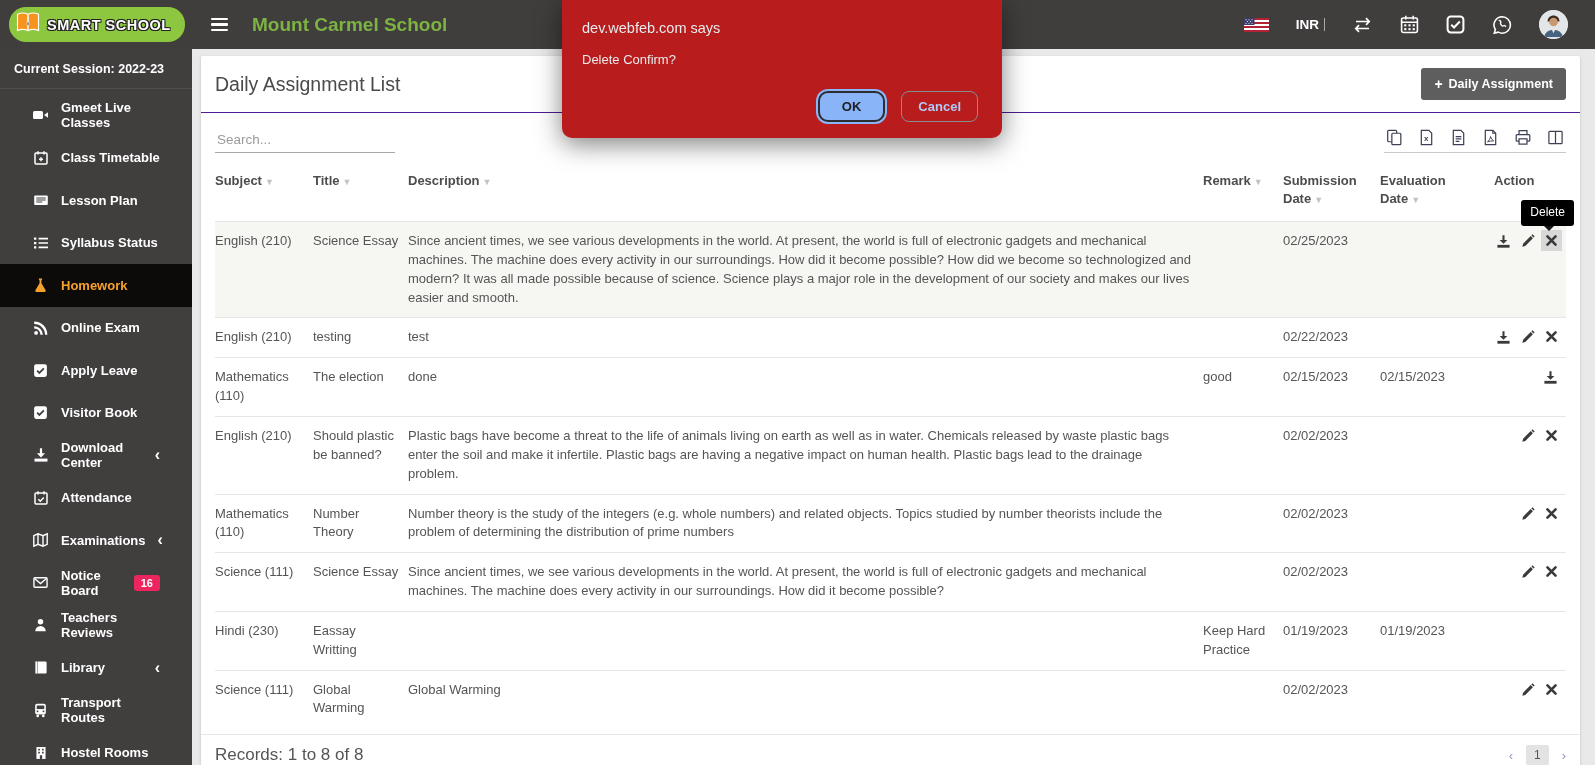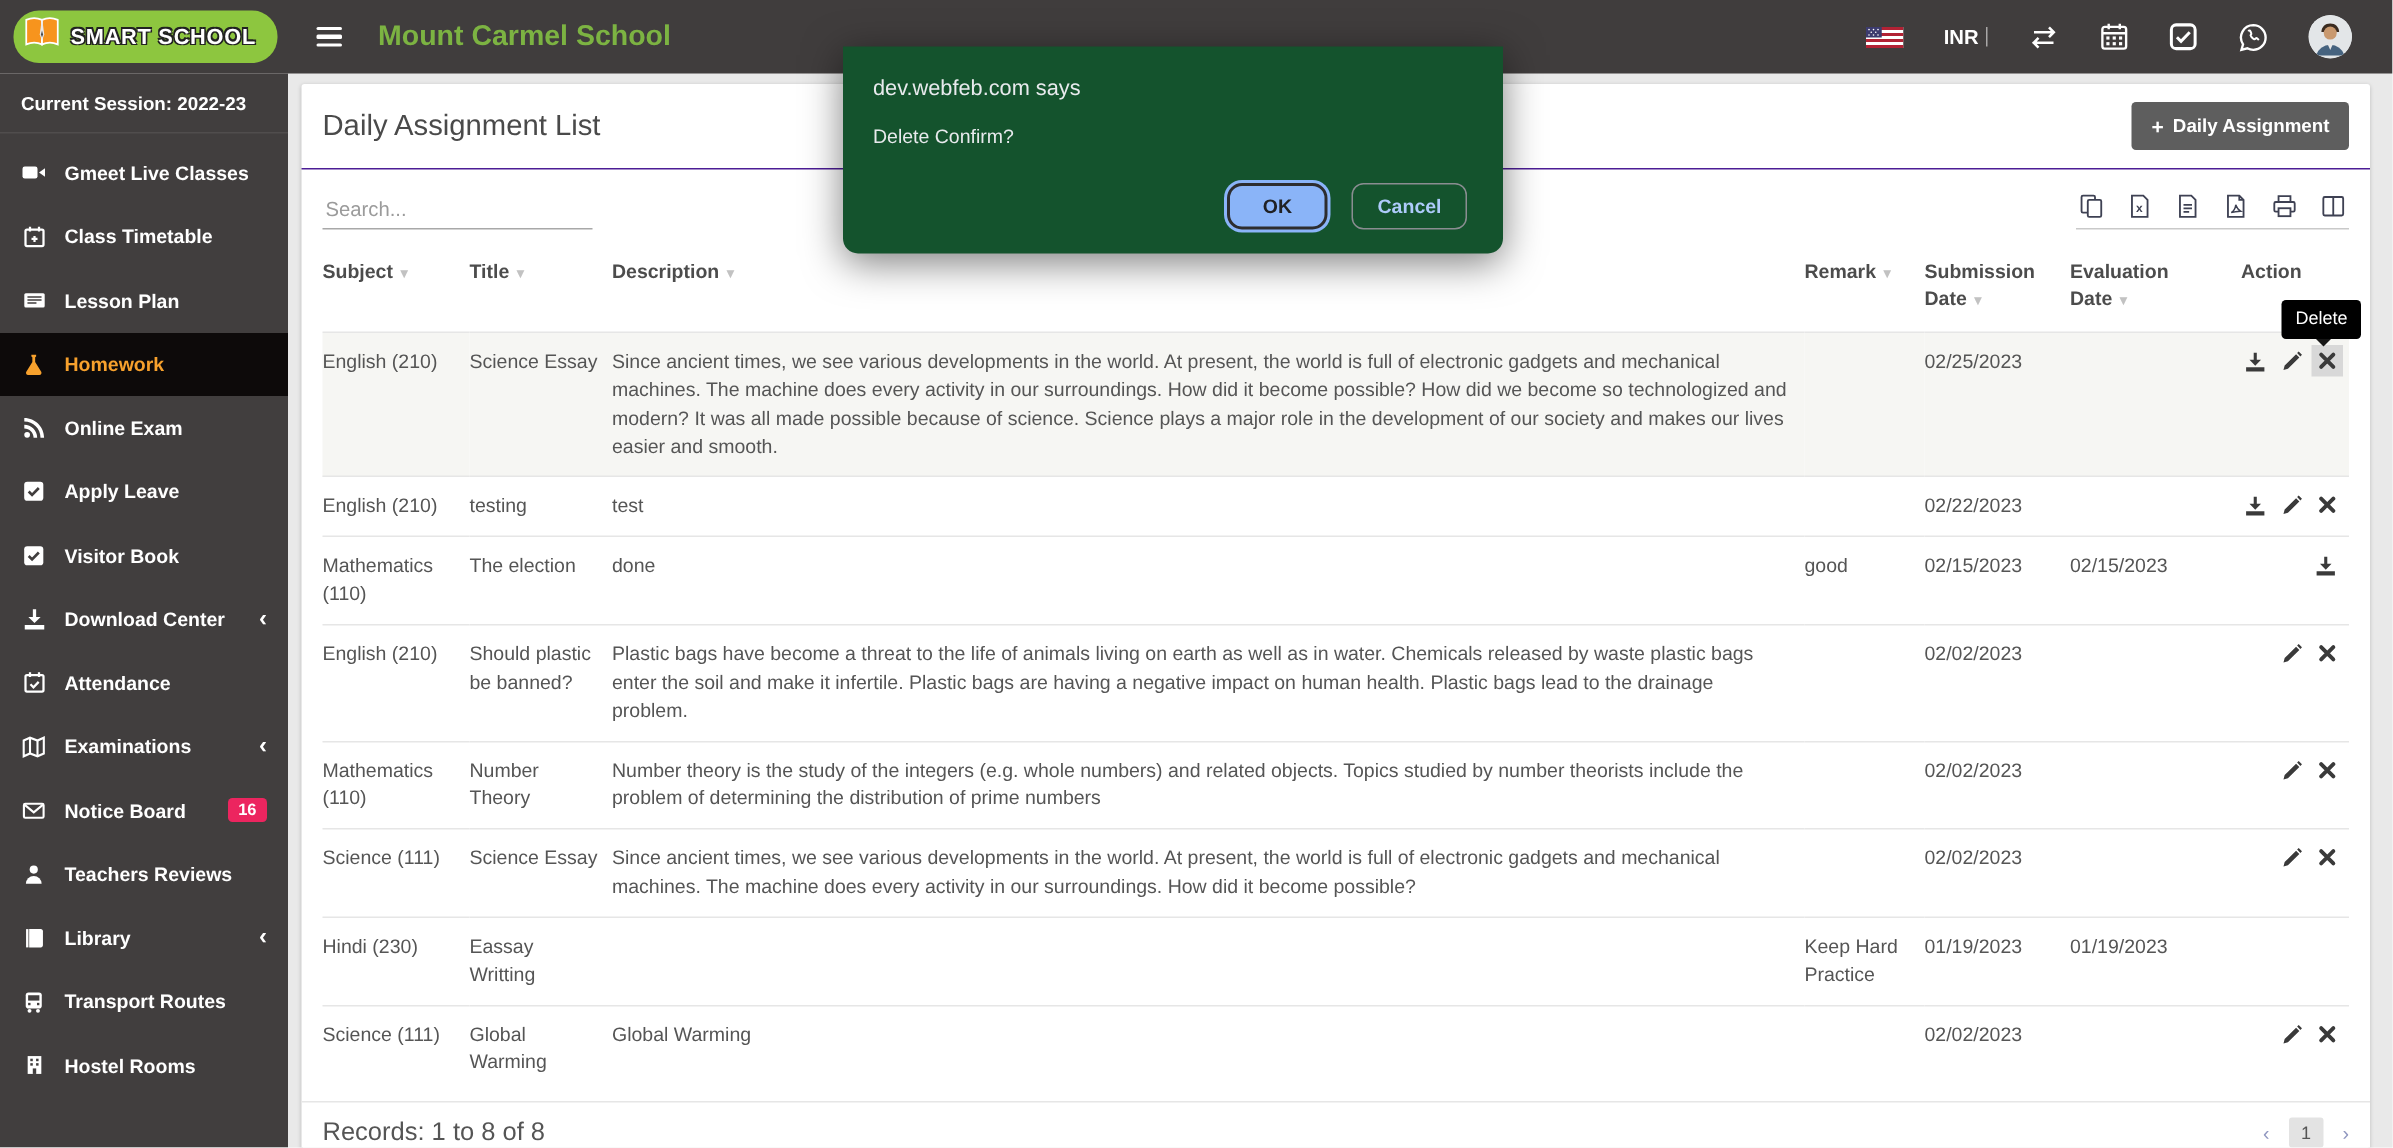--- a/index.html
+++ b/index.html
@@ -17,21 +17,21 @@
   .school-name { margin-left:24px; color:#7cb342; font-size:19px; font-weight:bold; }
   .topbar-right { margin-left:auto; display:flex; align-items:center; gap:27px; padding-right:27px; color:#fff; }
   .topbar-right .tb-item { display:flex; align-items:center; cursor:pointer; color:#fff; }
   .currency { font-size:13.5px; font-weight:bold; display:flex; align-items:center; gap:5px; }
   .currency .sep { display:inline-block; width:1px; height:13px; background:rgba(255,255,255,.55); }
   .avatar-wrap { width:29px; height:29px; border-radius:50%; overflow:hidden; background:#dfe3e6; }
 
   
   .sidebar { position:absolute; top:49px; left:0; bottom:0; width:192px; background:#413e3e; color:#fff; z-index:4; }
   .session { padding:13px 14px 12px; font-size:12.5px; font-weight:bold; border-bottom:1px solid #504d4d; margin-bottom:5px; }
-  .side-item { display:flex; align-items:center; gap:12px; padding:0 14px; height:42.5px; font-size:13px; font-weight:bold; cursor:pointer; }
+  .side-item { display:flex; align-items:center; gap:12px; padding:0 32px; height:42.5px; font-size:13px; font-weight:bold; cursor:pointer; }
   .side-item .s-icon { width:17px; flex:none; display:flex; align-items:center; justify-content:center; color:#fff; }
   .side-item.active { background:#0d0a0a; color:#f7a12d; }
   .side-item.active .s-icon { color:#f7a12d; }
   .side-item .chev { margin-left:auto; font-size:16px; font-weight:bold; line-height:1; }
   .side-item .count-badge { margin-left:auto; background:#ec255f; color:#fff; font-size:11px; font-weight:bold; padding:2px 7px; border-radius:3px; }
 
   
   .main { position:absolute; top:49px; left:192px; right:0; bottom:0; background:#e9e9e9; padding:7px 15px 0 9px; }
   .card { background:#fff; border-radius:2px; box-shadow:0 1px 3px rgba(0,0,0,.18); }
   .card-header { display:flex; justify-content:space-between; align-items:center; padding:12px 14px; border-bottom:1px solid #4c1d95; }
@@ -57,21 +57,21 @@
   .tooltip { position:absolute; bottom:calc(100% + 6px); right:-16px; background:#000000; color:#fff; font-size:12px; padding:4px 9px 5px; border-radius:3px; white-space:nowrap; z-index:6; }
   .tooltip::after { content:""; position:absolute; top:100%; right:20px; border:5px solid transparent; border-top-color:#161616; }
 
   .card-footer { display:flex; justify-content:space-between; align-items:center; border-top:1px solid #e6e6e6; margin-top:6px; padding:10px 14px 15px; }
   .records { font-size:17px; color:#555; }
   .pager { display:flex; align-items:center; gap:13px; }
   .pager .arrow { color:#9097c0; font-size:13px; cursor:pointer; line-height:1; }
   .pager .page-box { background:#e3e3e3; color:#555; font-size:12px; padding:3px 8px; border-radius:2px; cursor:pointer; }
 
   
-  .js-dialog { position:absolute; top:0; left:562px; width:440px; background:#14532d; border-radius:0 0 10px 10px; box-shadow:0 6px 26px rgba(0,0,0,.5); padding:20px 20px 16px; z-index:20;margin-top:31px; }
+  .js-dialog { position:absolute; top:0; left:562px; width:440px; background:#b91c1c; border-radius:0 0 10px 10px; box-shadow:0 6px 26px rgba(0,0,0,.5); padding:20px 20px 16px; z-index:20; }
   .js-dialog .dlg-title { color:#e8eaed; font-size:14.5px; margin-bottom:16px; }
   .js-dialog .dlg-msg { color:#e8eaed; font-size:13px; margin-bottom:24px; }
   .dlg-btns { display:flex; justify-content:flex-end; gap:16px; padding-right:4px; }
   .btn-ok { background:#8ab4f8; color:#202124; font-family:inherit; font-size:13px; font-weight:bold; padding:6px 22px; border-radius:10px; border:2px solid #2d2d2f; box-shadow:0 0 0 2px #8ab4f8; cursor:pointer; }
   .btn-cancel { background:transparent; color:#aecbfa; font-family:inherit; font-size:13px; font-weight:bold; padding:7px 16px; border-radius:8px; border:1px solid #8a8d91; cursor:pointer; }
 </style>
 </head>
 <body>
 
 <header class="topbar">
@@ -188,20 +188,29 @@
       </div>
       <div class="side-item">
         <span class="s-icon">
           <svg width="16" height="16" viewBox="0 0 16 16">
             <rect x="1.2" y="3.5" width="13.6" height="9.5" rx="1" fill="currentColor"></rect>
             <path d="M3.3 6h9.4M3.3 8h9.4M3.3 10h6" stroke="#413e3e" stroke-width="1.1"></path>
           </svg>
         </span>
         <span>Lesson Plan</span>
       </div>
+      <div class="side-item">
+        <span class="s-icon">
+          <svg width="16" height="16" viewBox="0 0 16 16">
+            <path d="M5.6 3.6h9.4M5.6 8h9.4M5.6 12.4h9.4" stroke="currentColor" stroke-width="1.7"></path>
+            <path d="M1 2.5h2.3v2.3H1zM1 6.9h2.3v2.3H1zM1 11.3h2.3v2.3H1z" fill="currentColor"></path>
+          </svg>
+        </span>
+        <span>Syllabus Status</span>
+      </div>
       <div class="side-item active">
         <span class="s-icon">
           <svg width="15" height="16" viewBox="0 0 16 16" fill="currentColor">
             <path d="M6.3 1h3.4v1.3l-.7.5v3.4l4.3 7c.6 1-.1 2.3-1.3 2.3H4c-1.2 0-1.9-1.3-1.3-2.3l4.3-7V2.8l-.7-.5z"></path>
           </svg>
         </span>
         <span>Homework</span>
       </div>
       <div class="side-item">
         <span class="s-icon">

